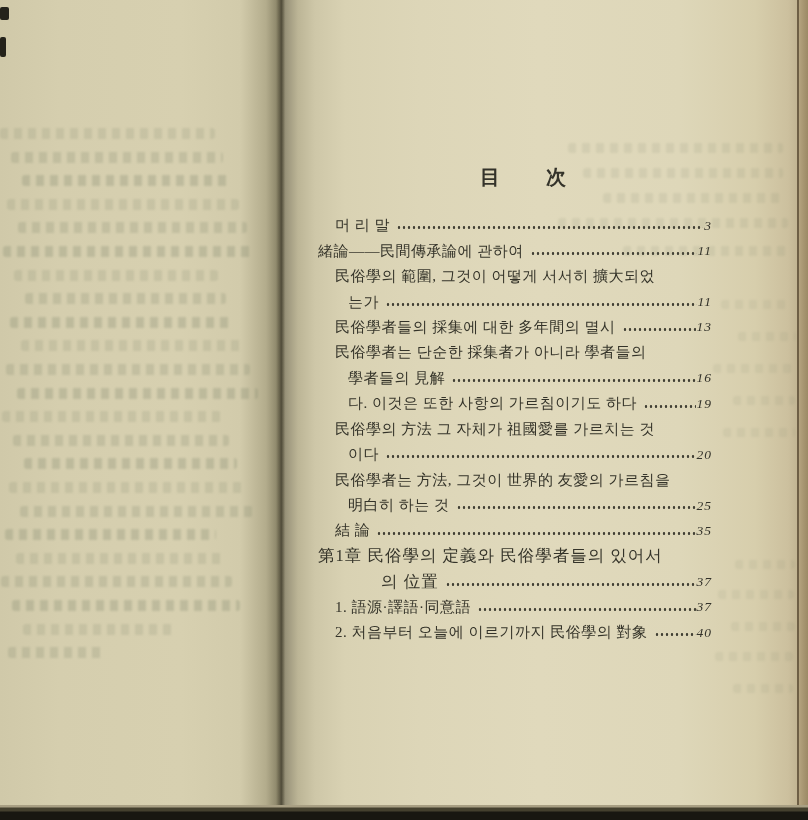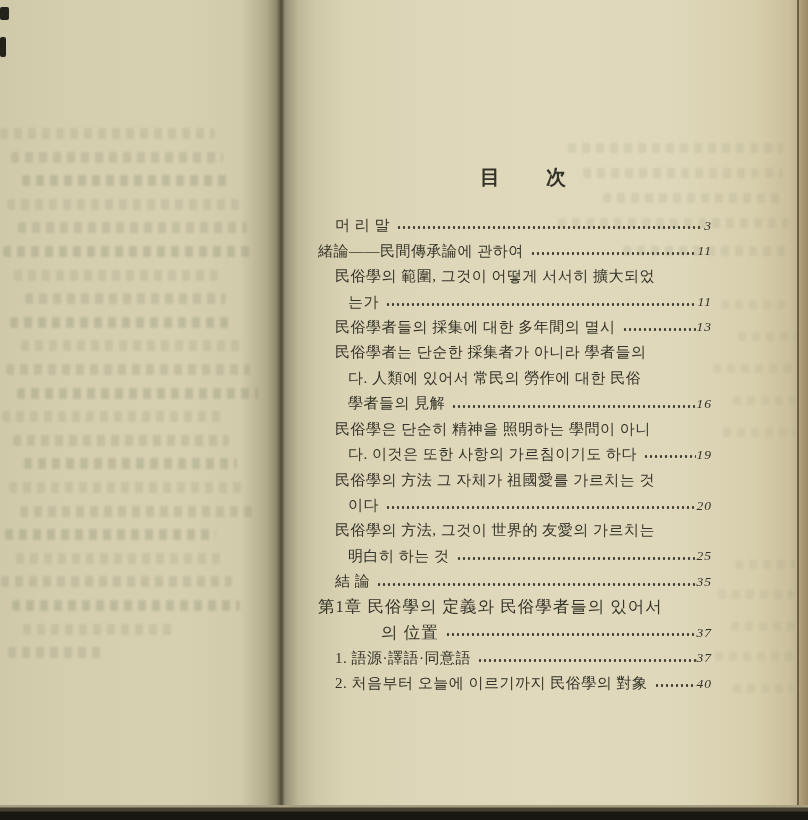--- a/index.html
+++ b/index.html
@@ -104,45 +104,39 @@
         </div>
         <div class="toc-row l1">
           <span class="t">民俗學者들의 採集에 대한 多年間의 멸시</span>
           <span class="leader"></span>
           <span class="pg">13</span>
         </div>
         <div class="toc-row l1">
           <span class="t">民俗學者는 단순한 採集者가 아니라 學者들의</span>
         </div>
         <div class="toc-row l2">
-          <span class="t">다. 人類에 있어서 常民의 勞作에 대한 民俗</span>
-        </div>
-        <div class="toc-row l2">
           <span class="t">學者들의 見解</span>
           <span class="leader"></span>
           <span class="pg">16</span>
-        </div>
-        <div class="toc-row l1">
-          <span class="t">民俗學은 단순히 精神을 照明하는 學問이 아니</span>
         </div>
         <div class="toc-row l2">
           <span class="t">다. 이것은 또한 사항의 가르침이기도 하다</span>
           <span class="leader"></span>
           <span class="pg">19</span>
         </div>
         <div class="toc-row l1">
           <span class="t">民俗學의 方法 그 자체가 祖國愛를 가르치는 것</span>
         </div>
         <div class="toc-row l2">
           <span class="t">이다</span>
           <span class="leader"></span>
           <span class="pg">20</span>
         </div>
         <div class="toc-row l1">
-          <span class="t">民俗學의 方法, 그것이 世界的 友愛의 가르치는</span>
+          <span class="t">民俗學者는 方法, 그것이 世界的 友愛의 가르침을</span>
         </div>
         <div class="toc-row l2">
           <span class="t">明白히 하는 것</span>
           <span class="leader"></span>
           <span class="pg">25</span>
         </div>
         <div class="toc-row l1">
           <span class="t">結 論</span>
           <span class="leader"></span>
           <span class="pg">35</span>

